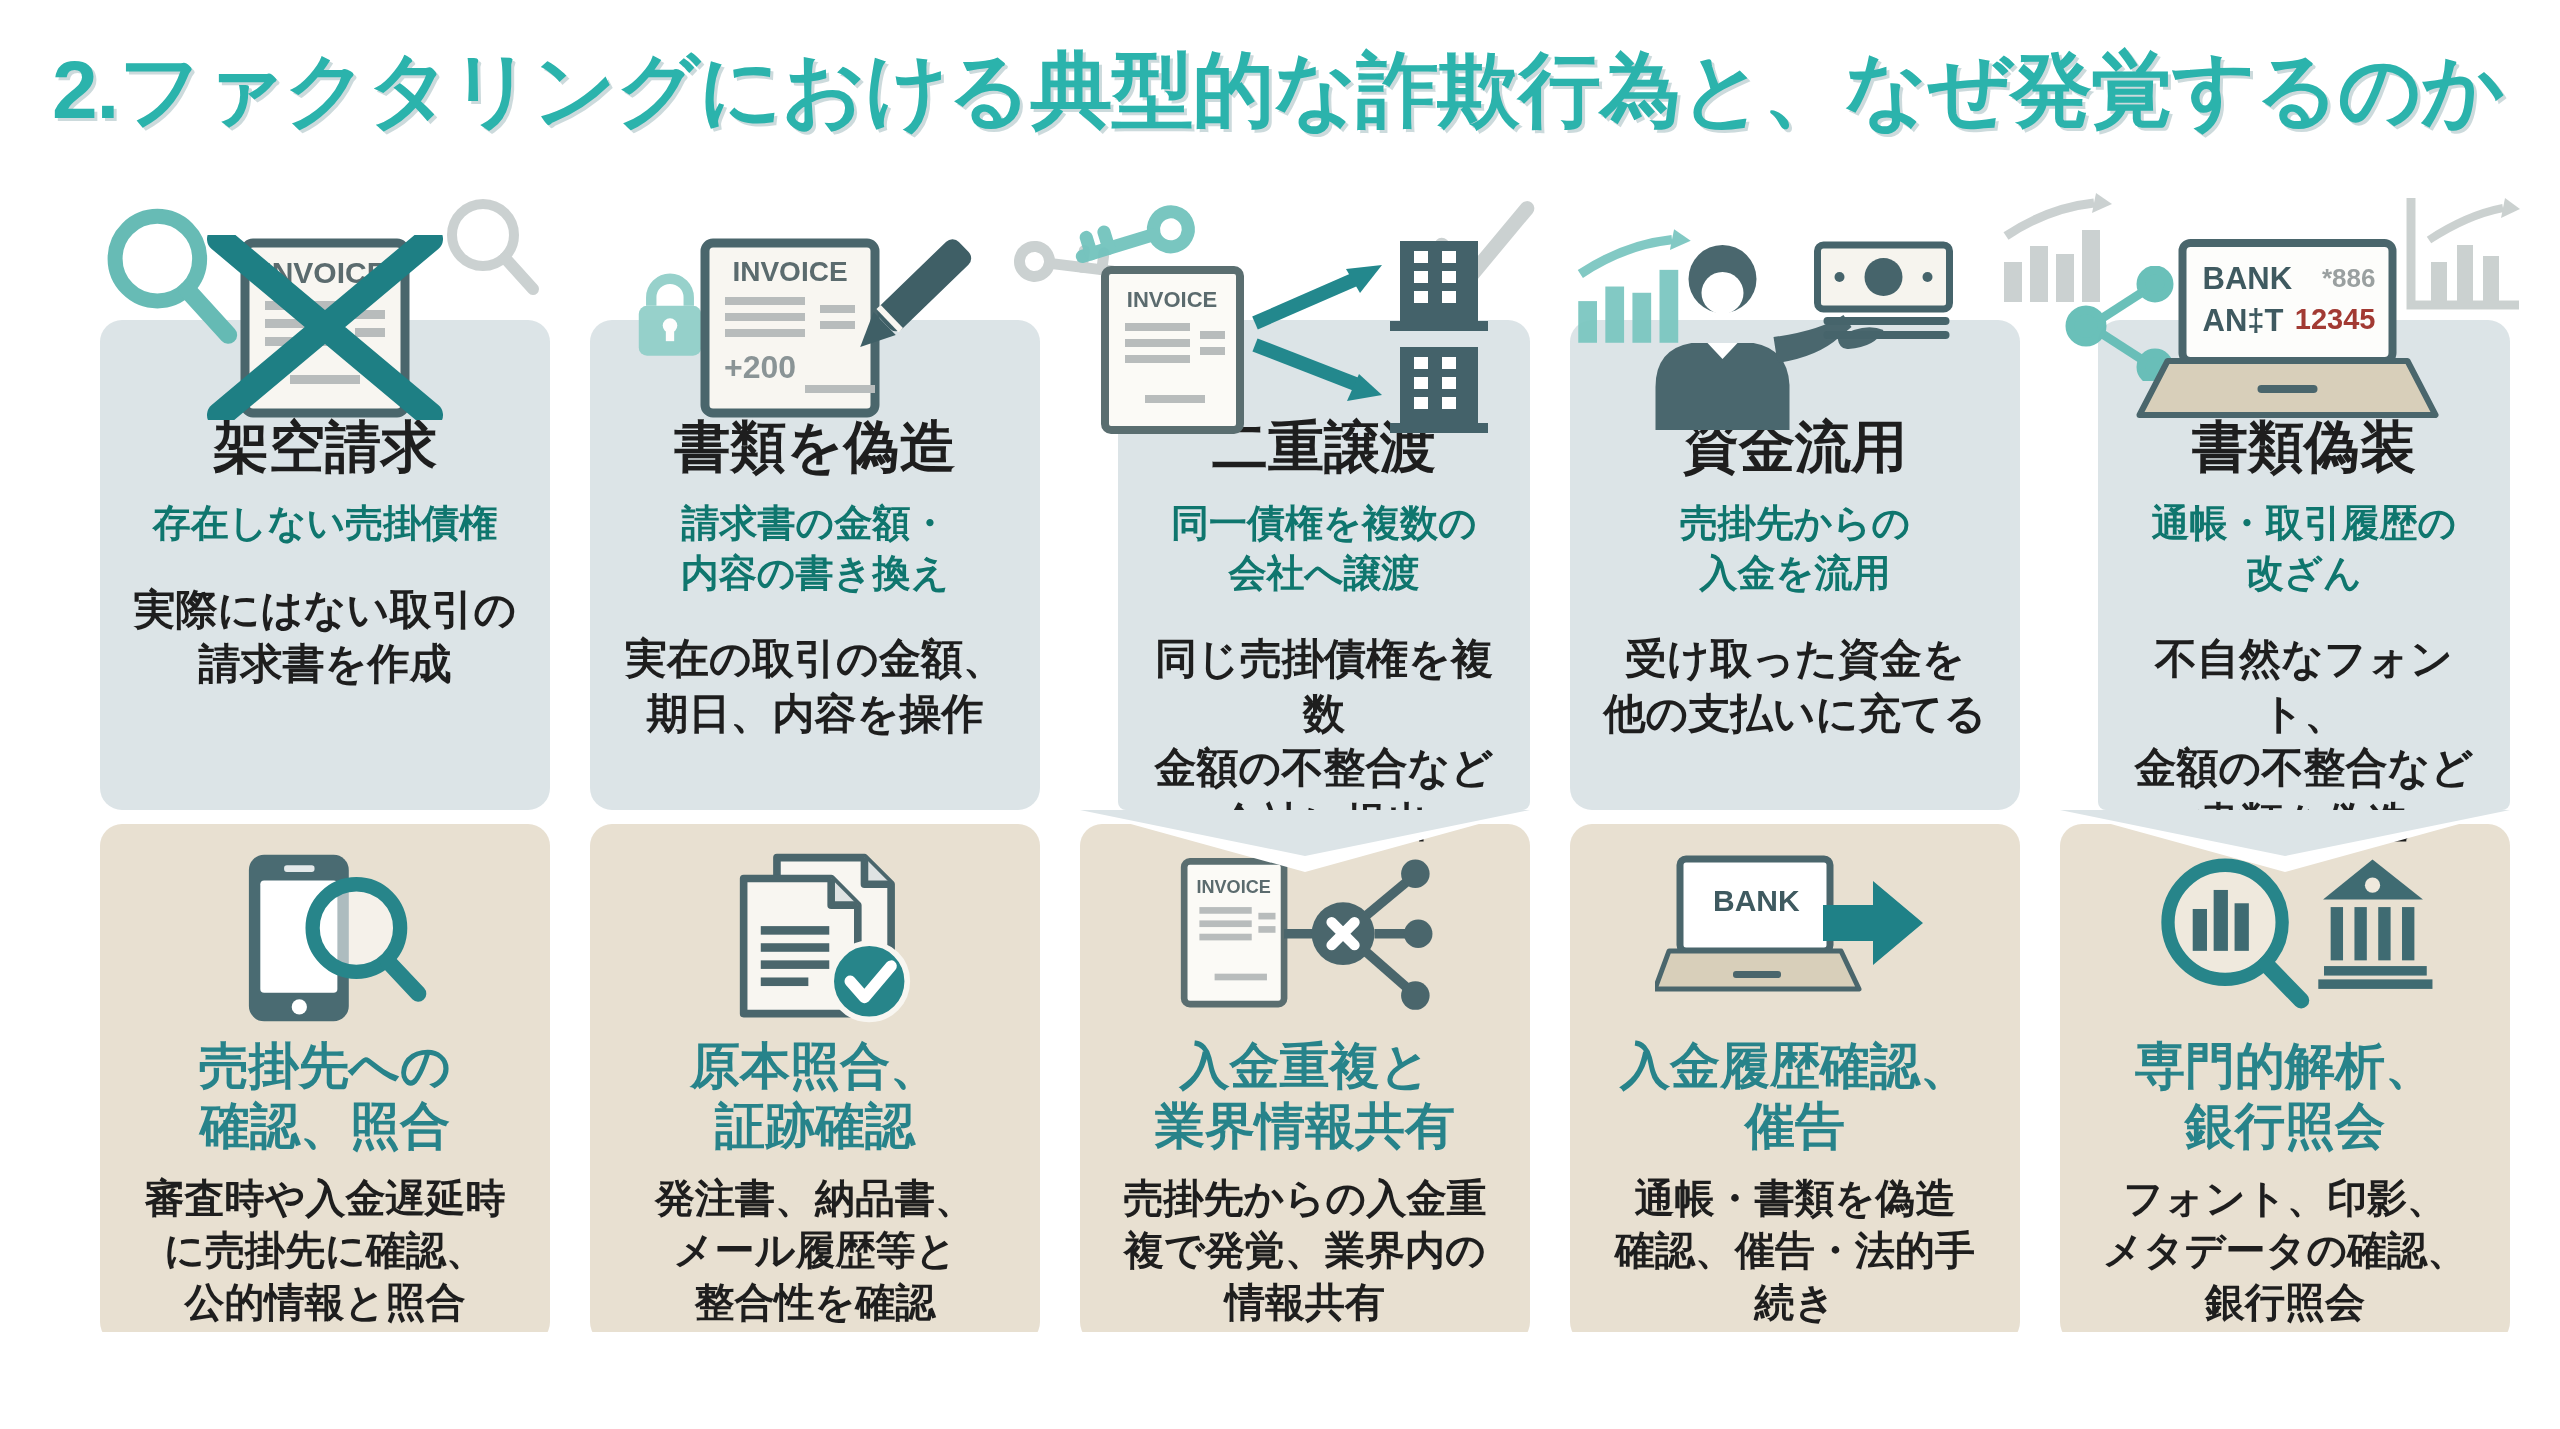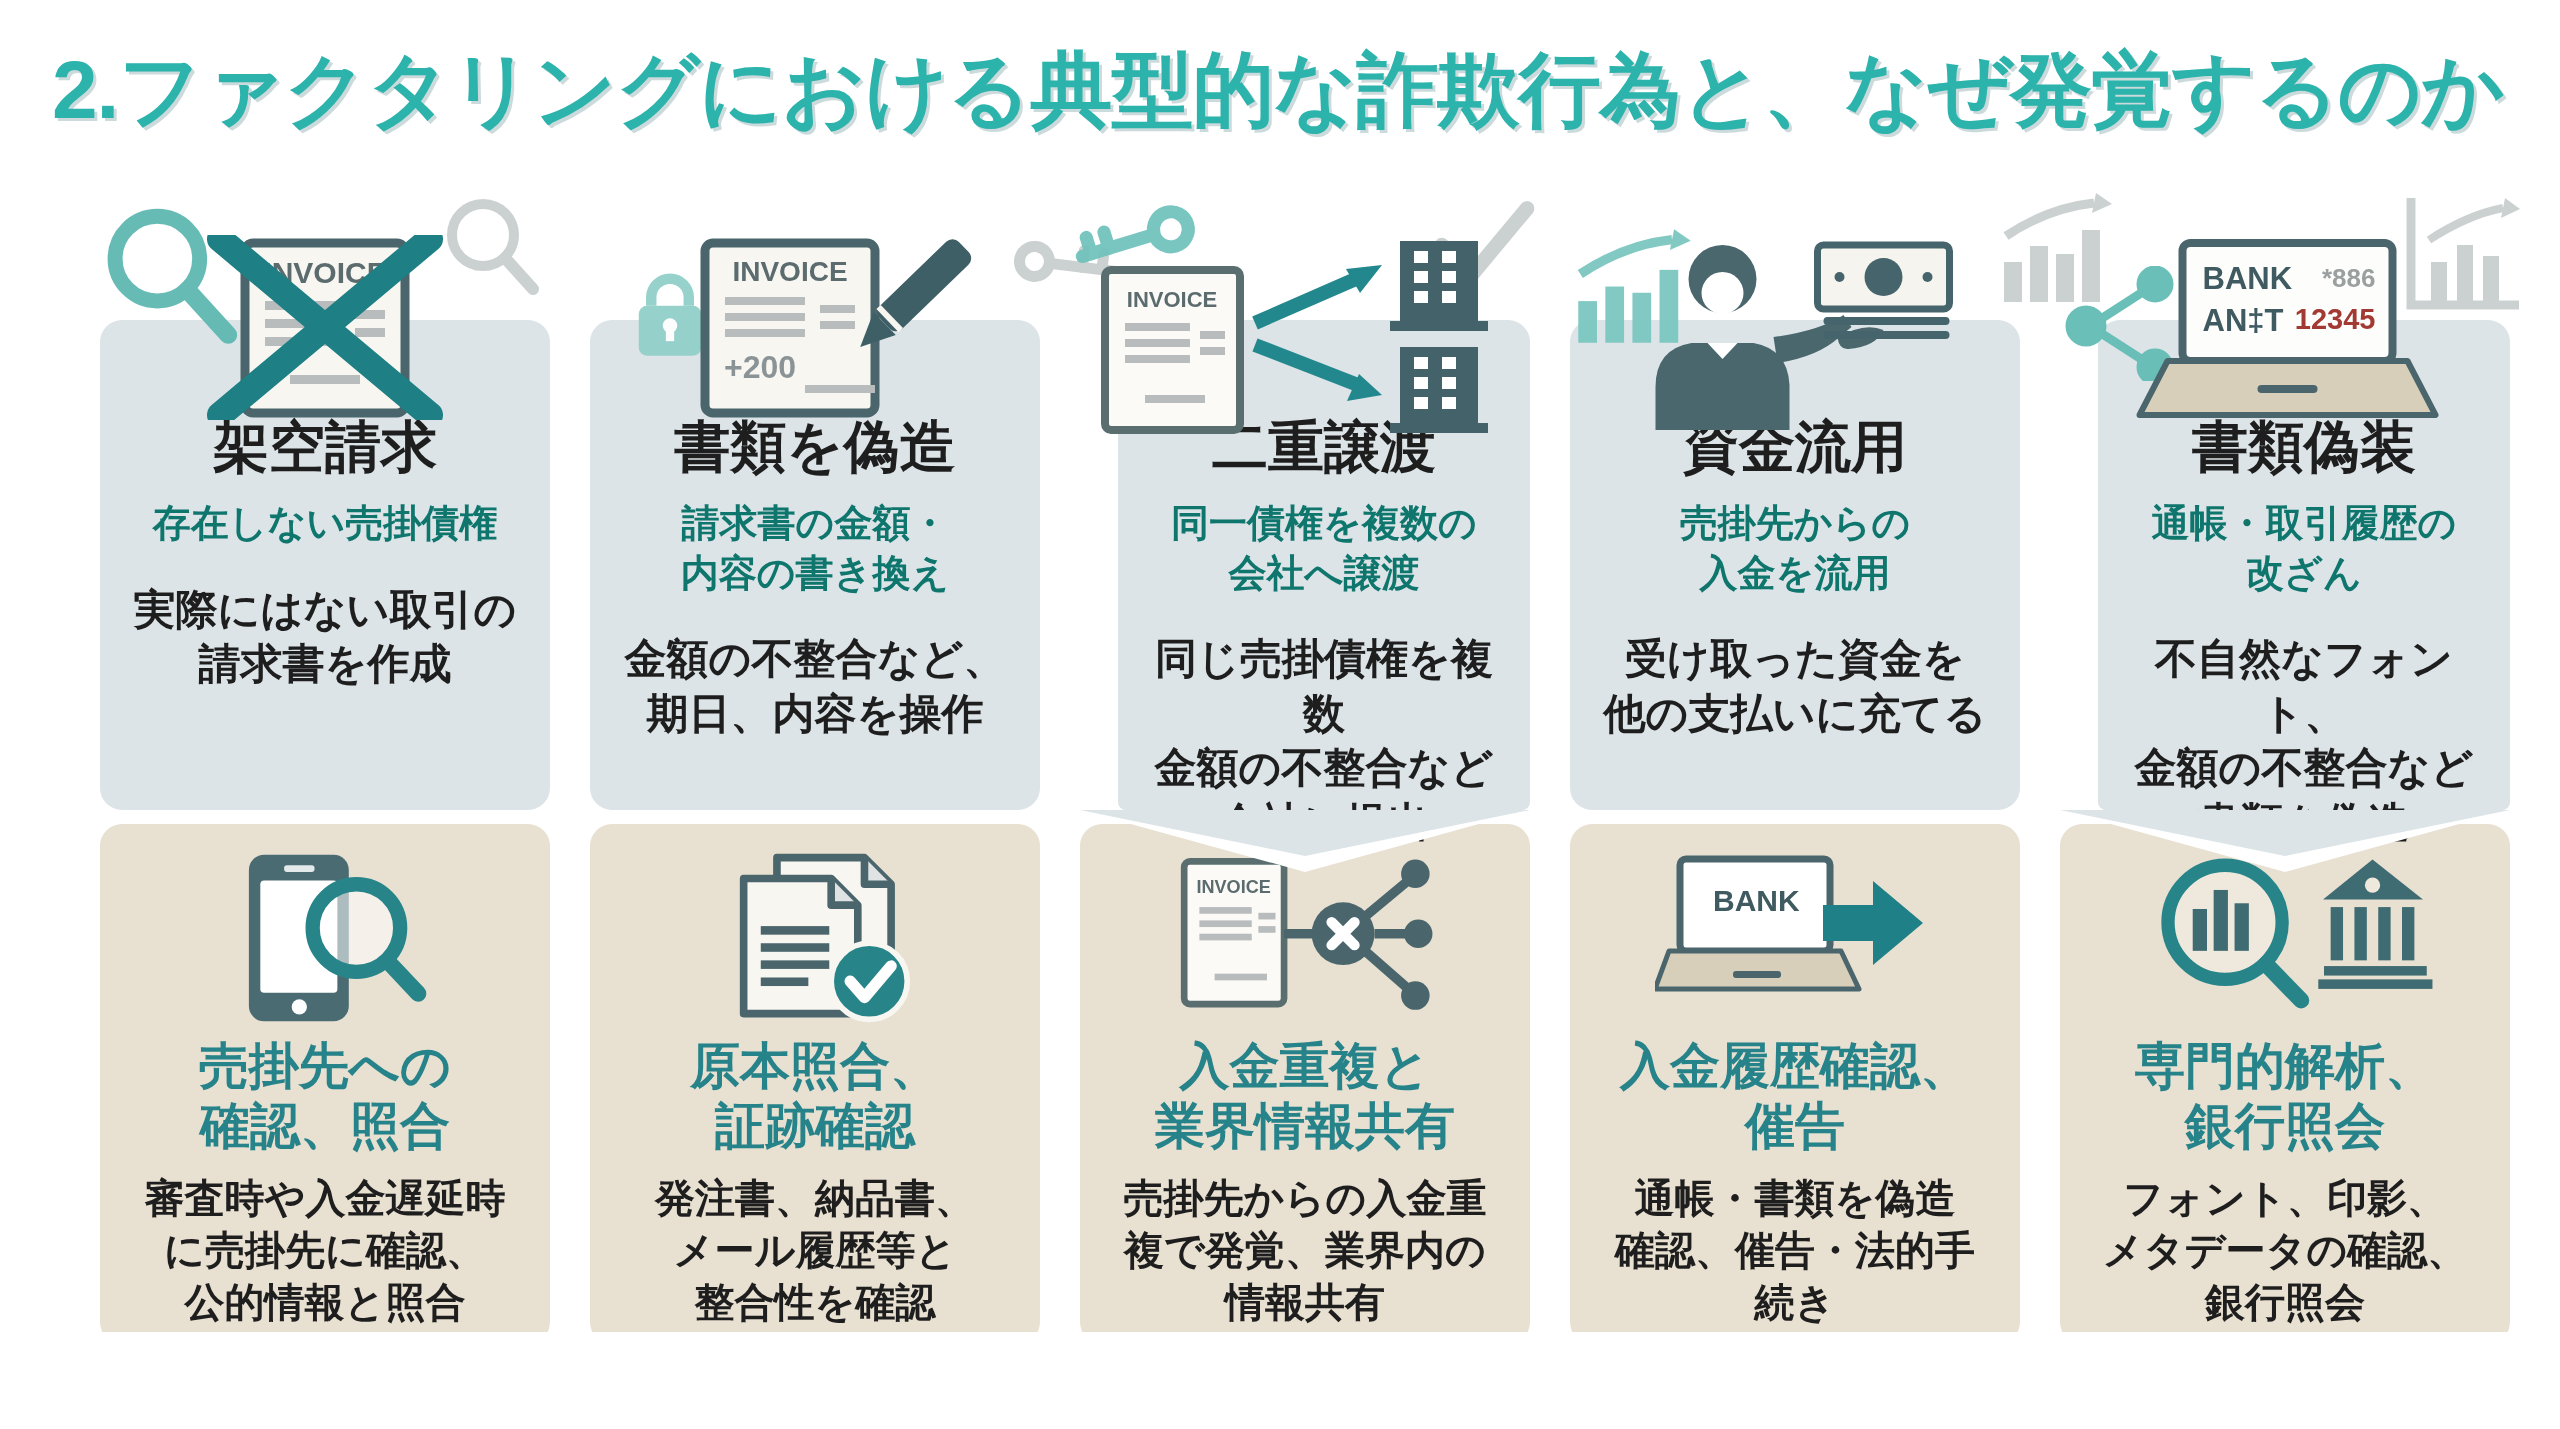--- a/index.html
+++ b/index.html
@@ -139,21 +139,21 @@
               <rect x="-16" y="-72" width="32" height="110" rx="9" fill="#3f5f66"></rect>
               <polygon points="-16,38 16,38 0,72" fill="#3f5f66"></polygon>
               <rect x="-16" y="28" width="32" height="6" fill="#f8f6f1"></rect>
             </g>
         </svg>
       </div>
       <section class="fraud-box">
         <h2 class="fraud-title">書類を偽造</h2>
         <p class="fraud-sub">請求書の金額・
 内容の書き換え</p>
-        <p class="fraud-desc">金額の不整合など、
+        <p class="fraud-desc">実在の取引の金額、
 期日、内容を操作</p>
       </section>
       <section class="detect-box">
         <div class="detect-icon">
           <svg width="230" height="176" viewBox="0 0 230 185">
             <path d="M75 8 h92 l28 28 v114 h-120 z" fill="#f8f6f1" stroke="#4a666c" stroke-width="8" stroke-linejoin="round"></path>
             <path d="M167 8 v28 h28" fill="#dfe3e3" stroke="#4a666c" stroke-width="8" stroke-linejoin="round"></path>
             <path d="M40 30 h92 l28 28 v114 h-120 z" fill="#f8f6f1" stroke="#4a666c" stroke-width="8" stroke-linejoin="round"></path>
             <path d="M132 30 v28 h28" fill="#dfe3e3" stroke="#4a666c" stroke-width="8" stroke-linejoin="round"></path>
             <g fill="#4a666c">

